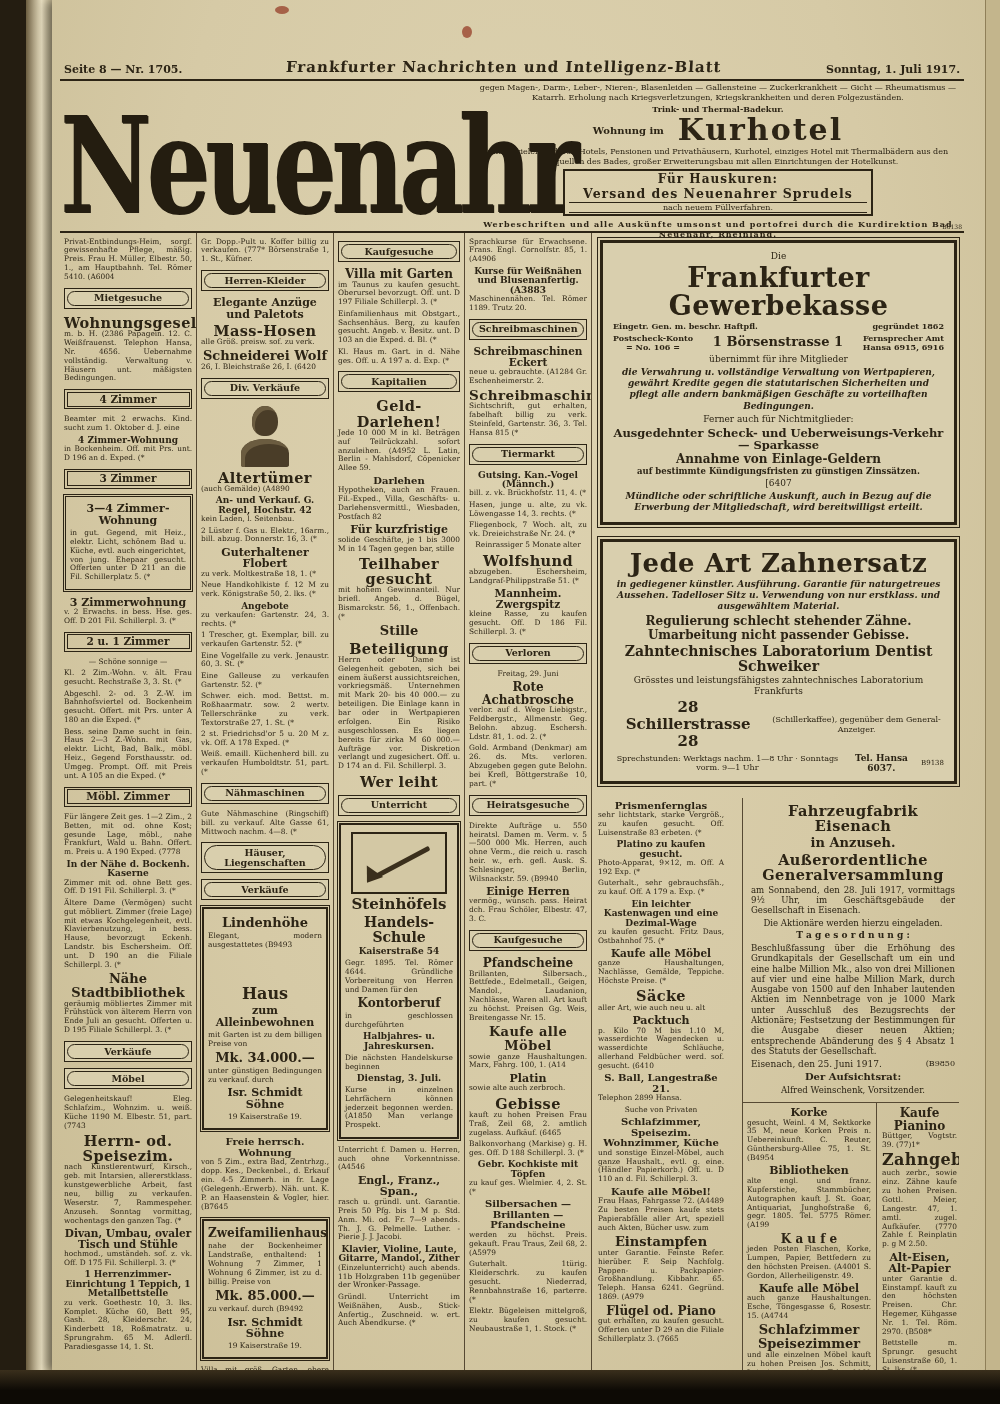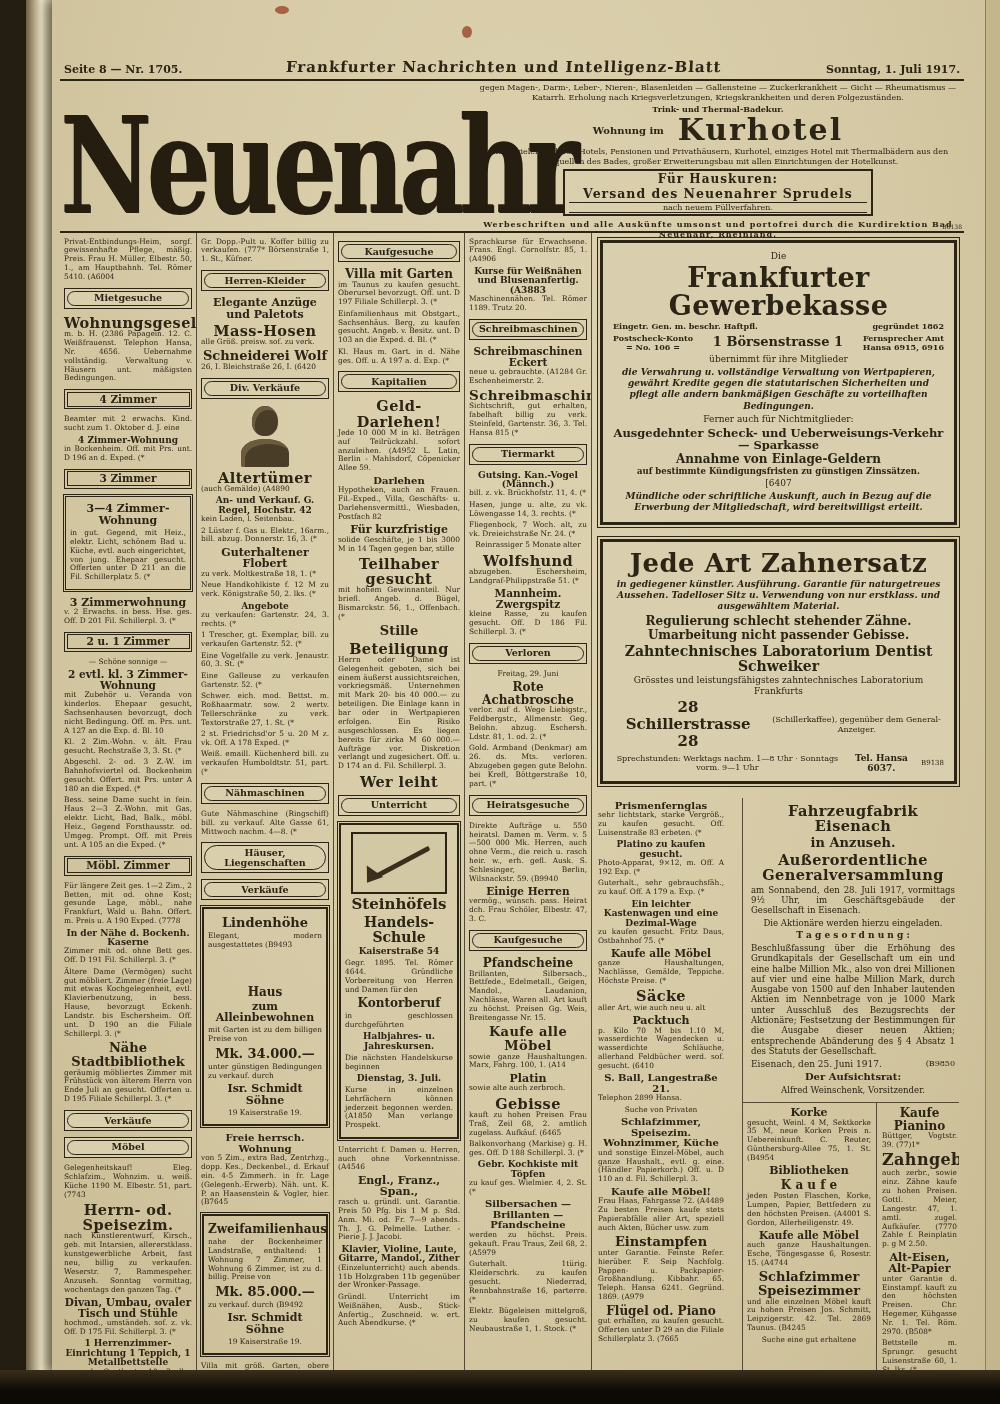--- a/index.html
+++ b/index.html
@@ -172,24 +172,20 @@
             <div class="it sub">
               <div class="t" style="font-size: 11px;">3 Zimmerwohnung</div>
               <div class="x">v. 2 Erwachs. in bess. Hse. ges. Off. D 201 Fil. Schillerpl. 3. (*</div>
             </div>
             <div class="it rect">
               <div class="t">2 u. 1 Zimmer</div>
             </div>
             <div class="it small">
               <div class="x">— Schöne sonnige —</div>
             </div>
-            <div class="it sub">
-              <div class="t" style="font-size: 10.5px;">2 evtl. kl. 3 Zimmer-Wohnung</div>
-              <div class="x">mit Zubehör u. Veranda von kinderlos. Ehepaar gesucht, Sachsenhausen bevorzugt, doch nicht Bedingung. Off. m. Prs. unt. A 127 an die Exp. d. Bl. 10</div>
-            </div>
             <div class="it body">
               <div class="x">Kl. 2 Zim.-Wohn. v. ält. Frau gesucht. Rechstraße 3, 3. St. (*</div>
             </div>
             <div class="it body">
               <div class="x">Abgeschl. 2- od. 3 Z.-W. im Bahnhofsviertel od. Bockenheim gesucht. Offert. mit Prs. unter A 180 an die Exped. (*</div>
             </div>
             <div class="it body">
               <div class="x">Bess. seine Dame sucht in fein. Haus 2—3 Z.-Wohn. mit Gas, elektr. Licht, Bad, Balk., möbl. Heiz., Gegend Forsthausstr. od. Umgeg. Prompt. Off. mit Preis unt. A 105 an die Exped. (*</div>
             </div>
             <div class="it rect">
@@ -306,21 +302,21 @@
               <div class="t">Verkäufe</div>
             </div>
             <div class="it frame thick">
               <div class="it head2">
                 <div class="t" style="font-size: 13px;">Lindenhöhe</div>
               </div>
               <div class="it body">
                 <div class="x">Elegant, modern ausgestattetes (B9493</div>
               </div>
               <div class="it head2">
-                <div class="t" style="font-size: 12px; margin-top: 36px;">Haus</div>
+                <div class="t" style="font-size: 16px; margin-top: 36px;">Haus</div>
               </div>
               <div class="it head2">
                 <div class="t" style="font-size: 11px;">zum Alleinbewohnen</div>
               </div>
               <div class="it body">
                 <div class="x">mit Garten ist zu dem billigen Preise von</div>
               </div>
               <div class="it head2">
                 <div class="t" style="font-size: 13px;">Mk. 34.000.—</div>
               </div>
@@ -723,20 +719,21 @@
                   </div>
                 </div>
               <div class="rrow">
                 <div class="colB">
                     <div class="it sub">
                       <div class="t" style="font-size: 11px;">Korke</div>
                       <div class="x">gesucht, Weinl. 4 M, Sektkorke 35 M, neue Korken Preis n. Uebereinkunft. C. Reuter, Günthersburg-Allee 75, 1. St. (B4954</div>
                     </div>
                     <div class="it sub">
                       <div class="t" style="font-size: 11px;">Bibliotheken</div>
+                      <div class="x">alte engl. und franz. Kupferstiche, Stammbücher, Autographen kauft J. St. Goar, Antiquariat, Junghofstraße 6, gegr. 1805. Tel. 5775 Römer. (A199</div>
                     </div>
                     <div class="it head2">
                       <div class="t" style="font-size: 12px;">K a u f e</div>
                       <div class="x">jeden Posten Flaschen, Korke, Lumpen, Papier, Bettfedern zu den höchsten Preisen. (A4001  S. Gordon, Allerheiligenstr. 49.</div>
                     </div>
                     <div class="it sub">
                       <div class="t" style="font-size: 10.5px;">Kaufe alle Möbel</div>
                       <div class="x">auch ganze Haushaltungen. Esche, Töngesgasse 6, Rosestr. 15. (A4744</div>
                     </div>
                     <div class="it head2">

